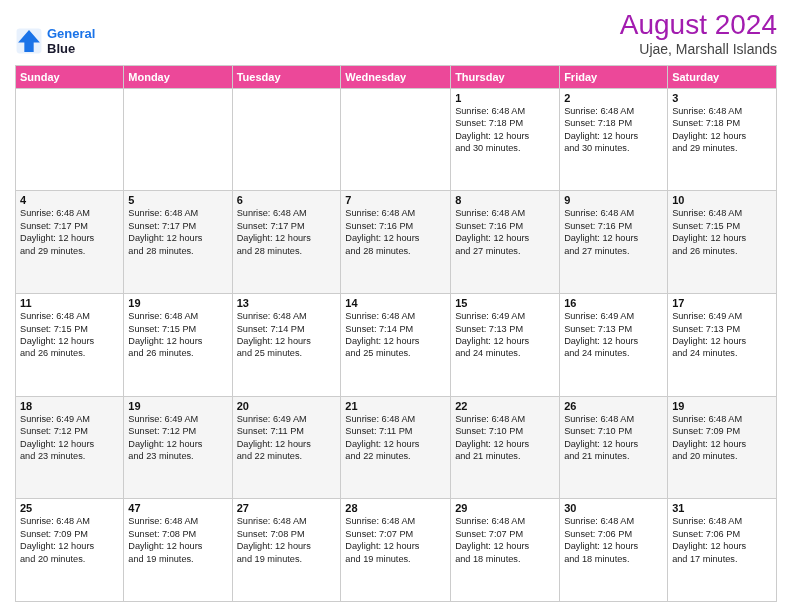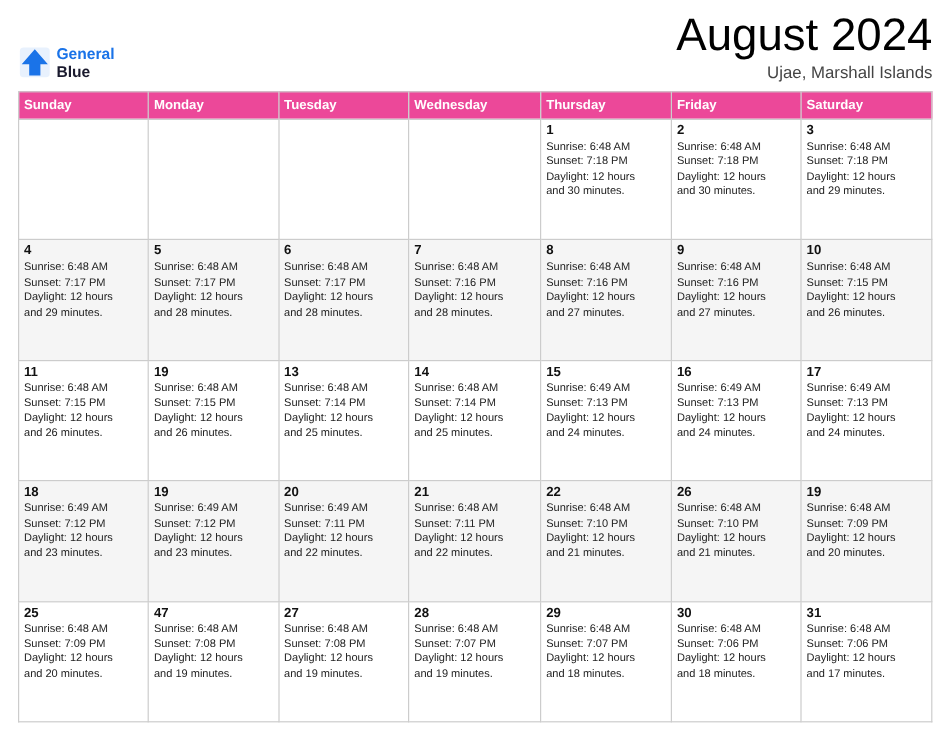--- a/index.html
+++ b/index.html
@@ -38,23 +38,23 @@
       color: #1a73e8;
     }
     .logo-icon {
       width: 28px;
       height: 28px;
     }
     .title-block {
       text-align: right;
     }
     .main-title {
-      font-size: 38px;
+      font-size: 28px;
       font-weight: normal;
-      color: #000000;
+      color: #a21caf;
       line-height: 1.1;
     }
     .sub-title {
       font-size: 14px;
       color: #444;
     }
     .calendar {
       width: 100%;
       border-collapse: collapse;
       flex: 1;

